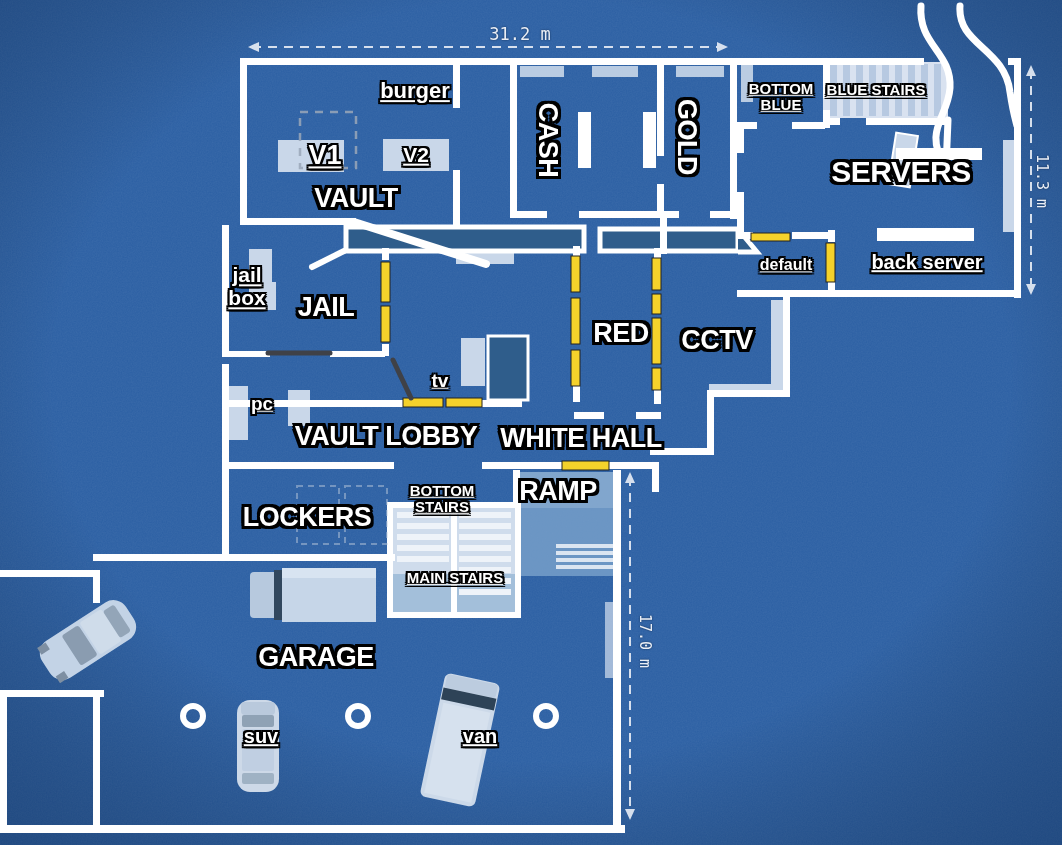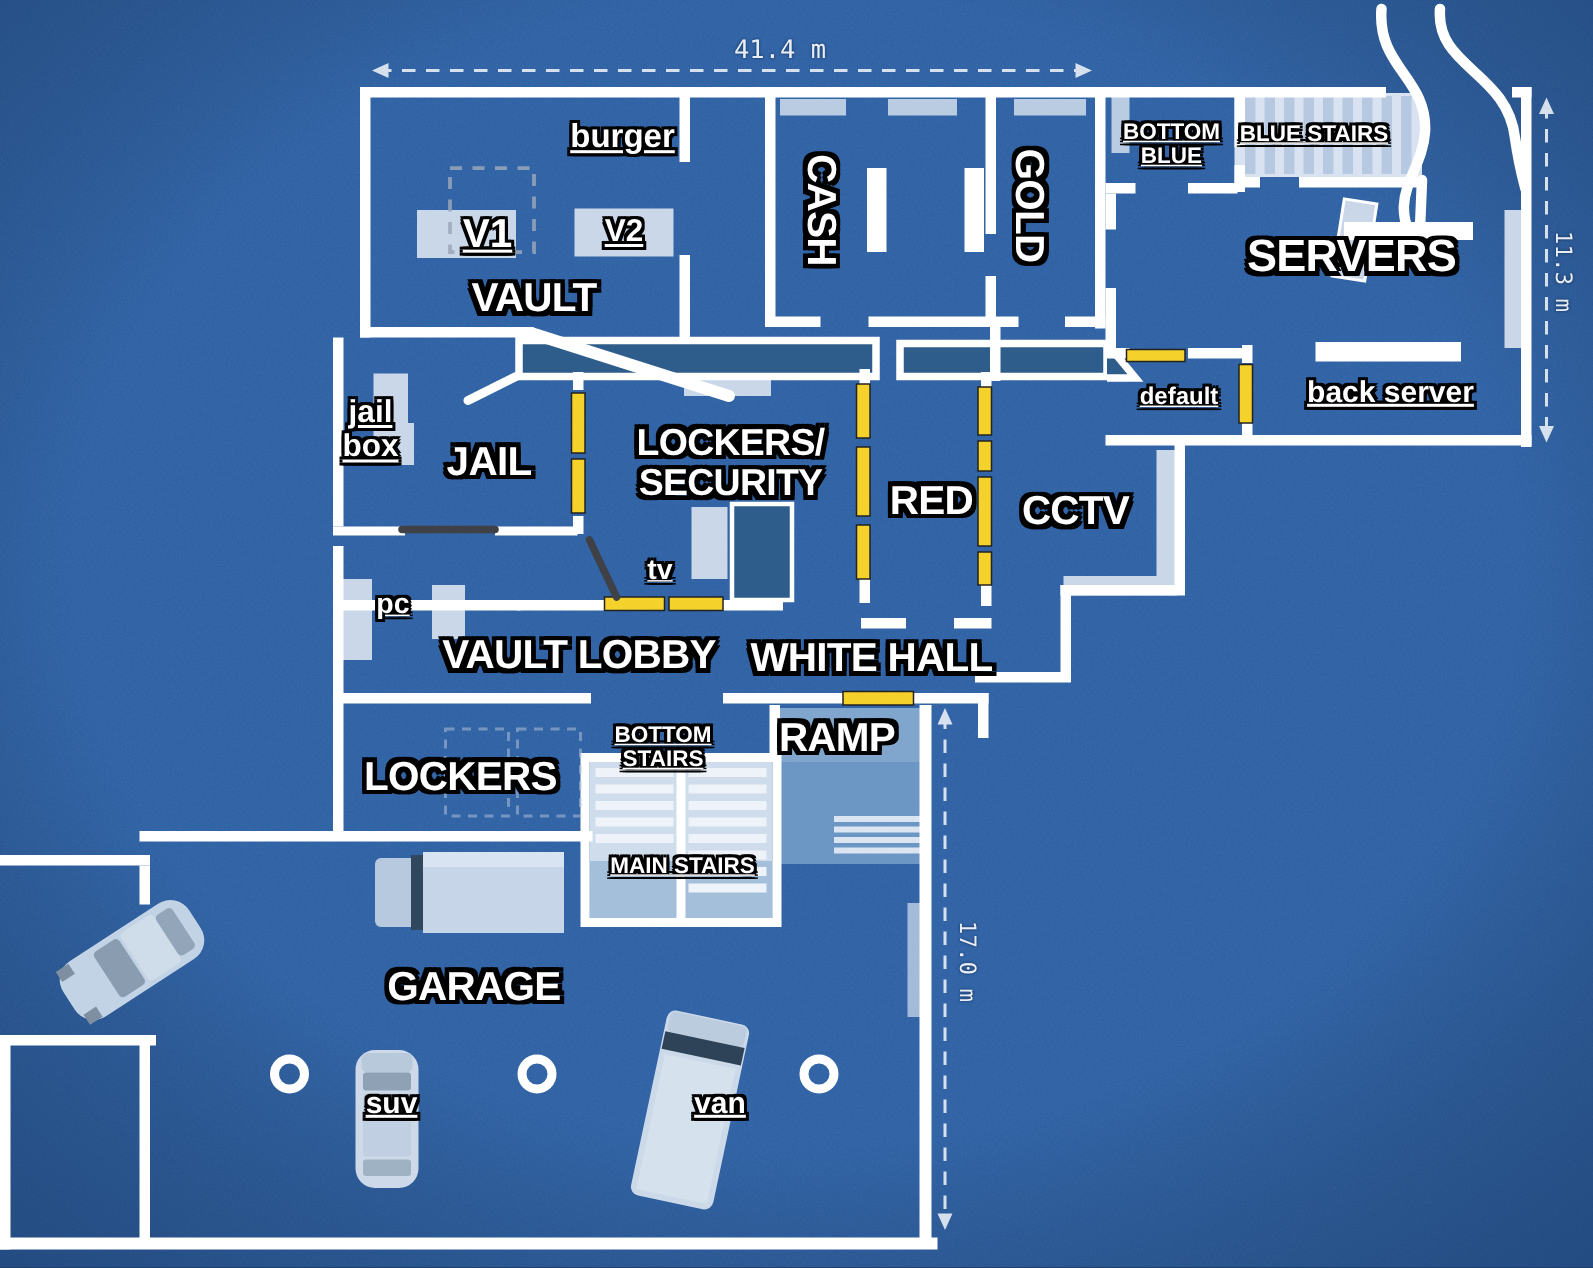--- a/index.html
+++ b/index.html
@@ -289,37 +289,35 @@
     <path d="M1031,65 l-5,11 h10 z" fill="#e9eef6" stroke="none"></path>
     <path d="M1031,295 l-5,-11 h10 z" fill="#e9eef6" stroke="none"></path>
   </g>
   <g stroke="#e9eef6" stroke-width="2" opacity="0.9">
     <line x1="630" y1="477" x2="630" y2="815" stroke-dasharray="9,7"></line>
     <path d="M630,472 l-5,11 h10 z" fill="#e9eef6" stroke="none"></path>
     <path d="M630,820 l-5,-11 h10 z" fill="#e9eef6" stroke="none"></path>
   </g>
 </svg>
 
-<div class="lbl dim" style="left:520px;top:34px;font-size:17px">41.4 m</div>
+<div class="lbl dim" style="left:520px;top:34px;font-size:17px">31.2 m</div>
 <div class="lbl sm" style="left:415px;top:91px;font-size:22px">burger</div>
 <div class="lbl sm pre" style="left:781px;top:97px;font-size:15px">BOTTOM
 BLUE</div>
 <div class="lbl sm" style="left:876px;top:90px;font-size:15px">BLUE STAIRS</div>
 <div class="lbl vert" style="left:547px;top:140px;font-size:27px">CASH</div>
 <div class="lbl vert" style="left:686px;top:137px;font-size:27px">GOLD</div>
 <div class="lbl" style="left:901px;top:172px;font-size:30px">SERVERS</div>
 <div class="lbl dim vert" style="left:1042px;top:181px;font-size:15px">11.3 m</div>
 <div class="lbl sm" style="left:325px;top:156px;font-size:27px">V1</div>
 <div class="lbl sm" style="left:416px;top:155px;font-size:21px">V2</div>
 <div class="lbl" style="left:356px;top:199px;font-size:27px">VAULT</div>
 <div class="lbl sm pre" style="left:247px;top:287px;font-size:21px">jail
 box</div>
 <div class="lbl" style="left:326px;top:308px;font-size:27px">JAIL</div>
-<div class="lbl pre" style="left:487px;top:309px;font-size:25px">LOCKERS/
-SECURITY</div>
 <div class="lbl" style="left:621px;top:334px;font-size:27px">RED</div>
 <div class="lbl sm" style="left:786px;top:265px;font-size:16px">default</div>
 <div class="lbl sm" style="left:927px;top:263px;font-size:20px">back server</div>
 <div class="lbl" style="left:717px;top:341px;font-size:27px">CCTV</div>
 <div class="lbl sm" style="left:440px;top:381px;font-size:19px">tv</div>
 <div class="lbl sm" style="left:262px;top:404px;font-size:19px">pc</div>
 <div class="lbl" style="left:581px;top:439px;font-size:27px">WHITE HALL</div>
 <div class="lbl" style="left:386px;top:437px;font-size:27px">VAULT LOBBY</div>
 <div class="lbl" style="left:307px;top:518px;font-size:27px">LOCKERS</div>
 <div class="lbl sm pre" style="left:442px;top:499px;font-size:15px">BOTTOM

